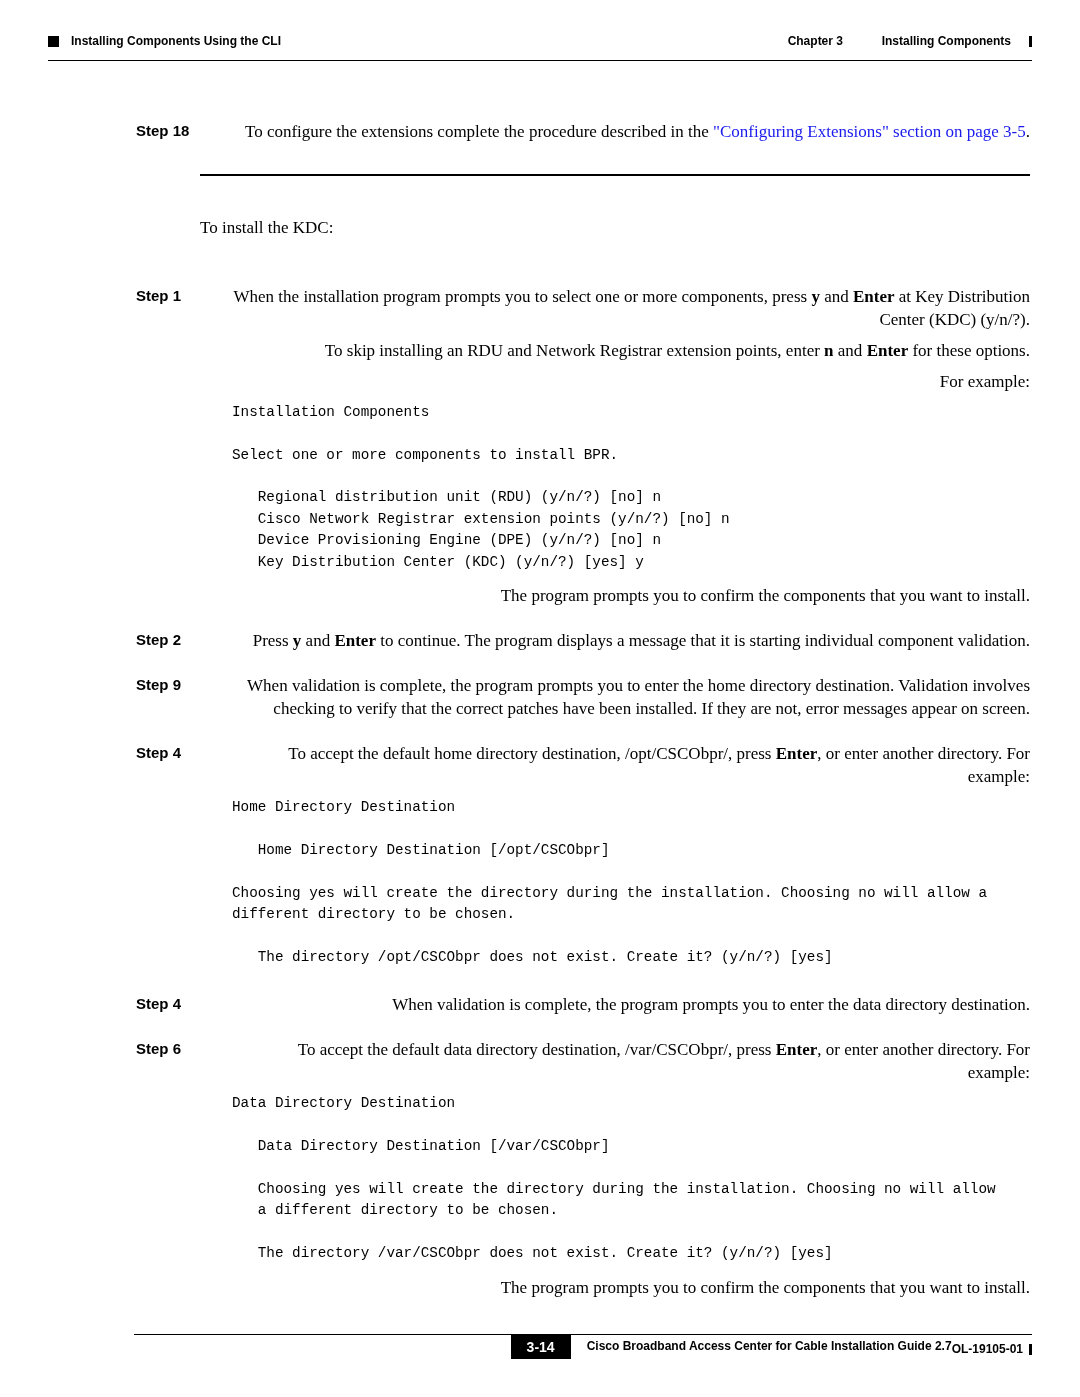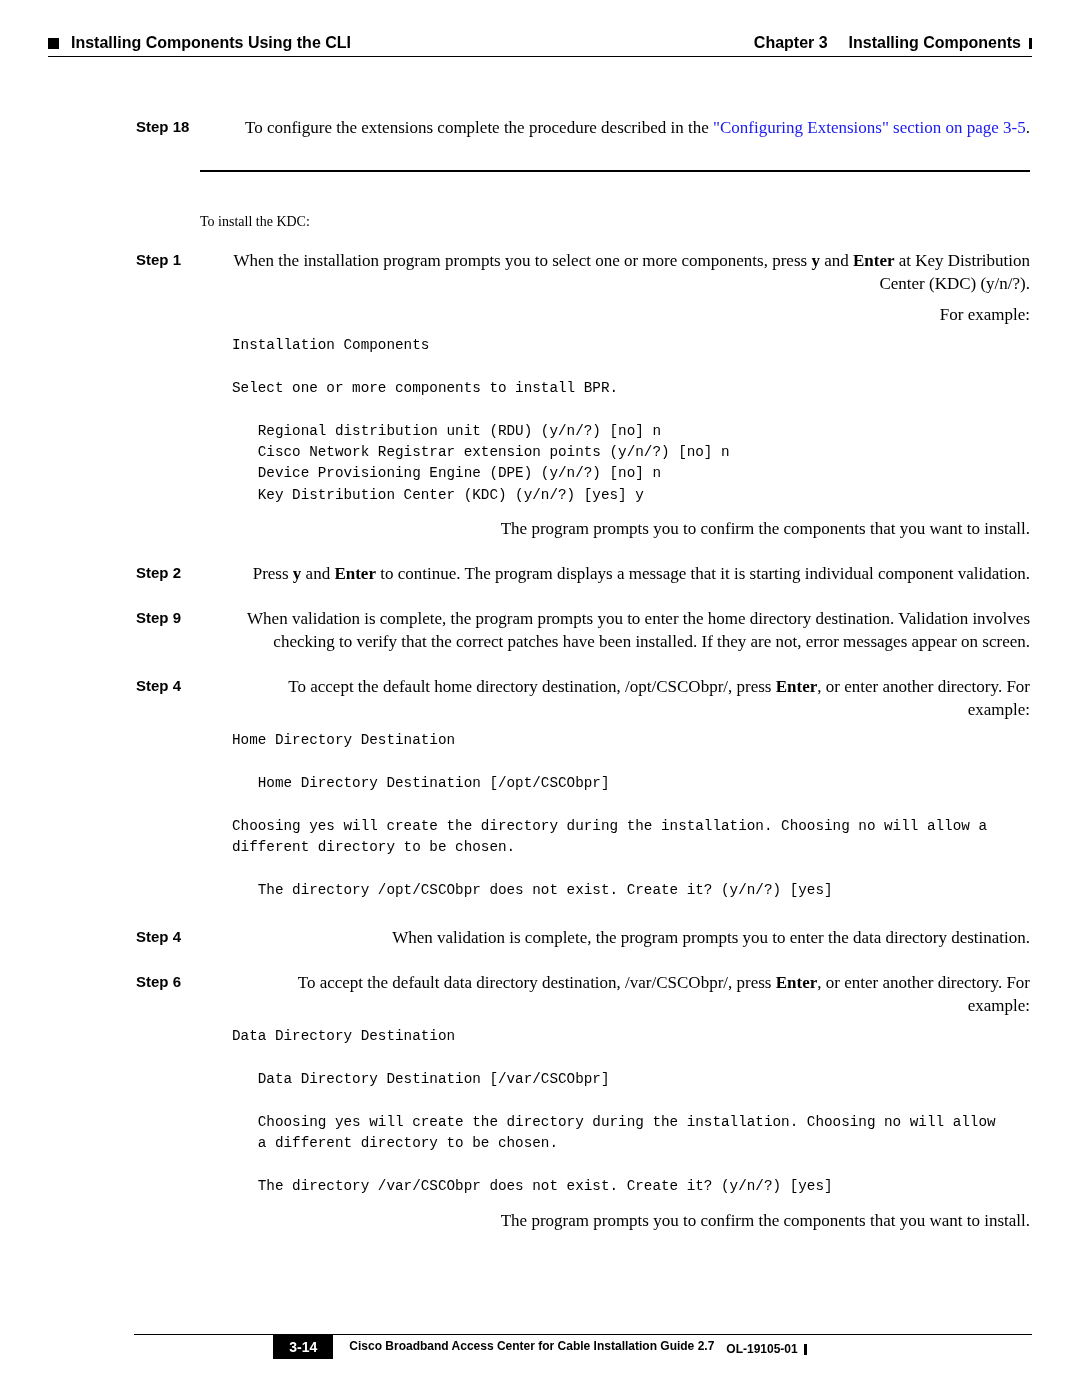--- a/index.html
+++ b/index.html
@@ -11,29 +11,29 @@
     font-size: 17px;
     color: #000;
     position: relative;
     padding: 34px 48px 0 48px;
   }
   .header {
     display: flex;
     justify-content: space-between;
     align-items: flex-start;
     border-bottom: 1px solid #000;
-    padding-bottom: 4px;
-    font-family: Arial, Helvetica, sans-serif;
-    font-size: 16px;
+    padding-bottom: 12px;
+    font-family: Arial, Helvetica, sans-serif;
+    font-size: 12px;
     font-weight: bold;
   }
   .header-left { display: flex; align-items: center; gap: 12px; }
   .black-square { width: 11px; height: 11px; background: #000; display: inline-block; }
   .black-bar-sm { width: 3px; height: 11px; background: #000; margin-left: 2px; display:inline-block; }
-  .header-right { display: flex; align-items: center; gap: 6px; }
+  .header-right { display: flex; align-items: center; gap: 16px; }
   .main { padding-left: 88px; padding-right: 2px; padding-top: 60px; }
   .step-row { display: flex; margin-bottom: 14px; gap: 32px; }
   .step-label {
     font-family: Arial, Helvetica, sans-serif;
     font-weight: bold;
     font-size: 15px;
     width: 64px;
     flex: 0 0 64px;
     padding-top: 1px;
   }
@@ -41,44 +41,43 @@
   .step-body p { margin-bottom: 8px; text-align: right; }
   a.link { color: #1a1aee; text-decoration: none; }
   .divider-thick { border-top: 2px solid #000; margin: 22px 0 42px 64px; }
   h1.section-title {
     font-family: Arial, Helvetica, sans-serif;
     font-weight: bold;
     font-size: 29px;
     margin-left: -88px;
     margin-bottom: 24px;
   }
-  .intro { margin-left: 64px; margin-bottom: 20px; font-size: 14px; }
+  .intro { margin-left: 64px; margin-bottom: 48px; font-size: 17px; }
   pre.console {
     font-family: "Courier New", Courier, monospace;
     font-size: 14.3px;
     line-height: 1.5;
     white-space: pre;
     color: #000;
     margin: 6px 0 12px 0;
   }
   .footer {
     position: absolute;
     bottom: 38px;
     left: 48px;
     right: 48px;
   }
   .footer-line { border-top: 1px solid #000; margin-bottom: 0; margin-left: 86px; }
   .footer-row {
     display: flex;
-    justify-content: center;
+    justify-content: flex-end;
     align-items: center;
     font-family: Arial, Helvetica, sans-serif;
     font-size: 12px;
     font-weight: bold;
-    gap: 12px;
   }
   .page-badge {
     background: #000;
     color: #fff;
     font-family: Arial, Helvetica, sans-serif;
     font-weight: bold;
     font-size: 14px;
     padding: 4px 16px;
     display: inline-block;
   }
@@ -118,20 +117,23 @@
 
 
   <p class="intro">To install the KDC:</p>
 
   <div class="step-row">
     <div class="step-label">Step 1</div>
     <div class="step-body">
       <p>
         <span>When the installation program prompts you to select one or more components, press </span><b>y</b><span> and </span><b>Enter</b><span> at Key Distribution Center (KDC) (y/n/?).</span>
       </p>
+      <p>
+        <span>To skip installing an RDU and Network Registrar extension points, enter </span><b>n</b><span> and </span><b>Enter</b><span> for these options.</span>
+      </p>
       <p>For example:</p>
       <pre class="console">Installation Components
 
 Select one or more components to install BPR.
 
    Regional distribution unit (RDU) (y/n/?) [no] n
    Cisco Network Registrar extension points (y/n/?) [no] n
    Device Provisioning Engine (DPE) (y/n/?) [no] n
    Key Distribution Center (KDC) (y/n/?) [yes] y</pre>
       <p>The program prompts you to confirm the components that you want to install.</p>

